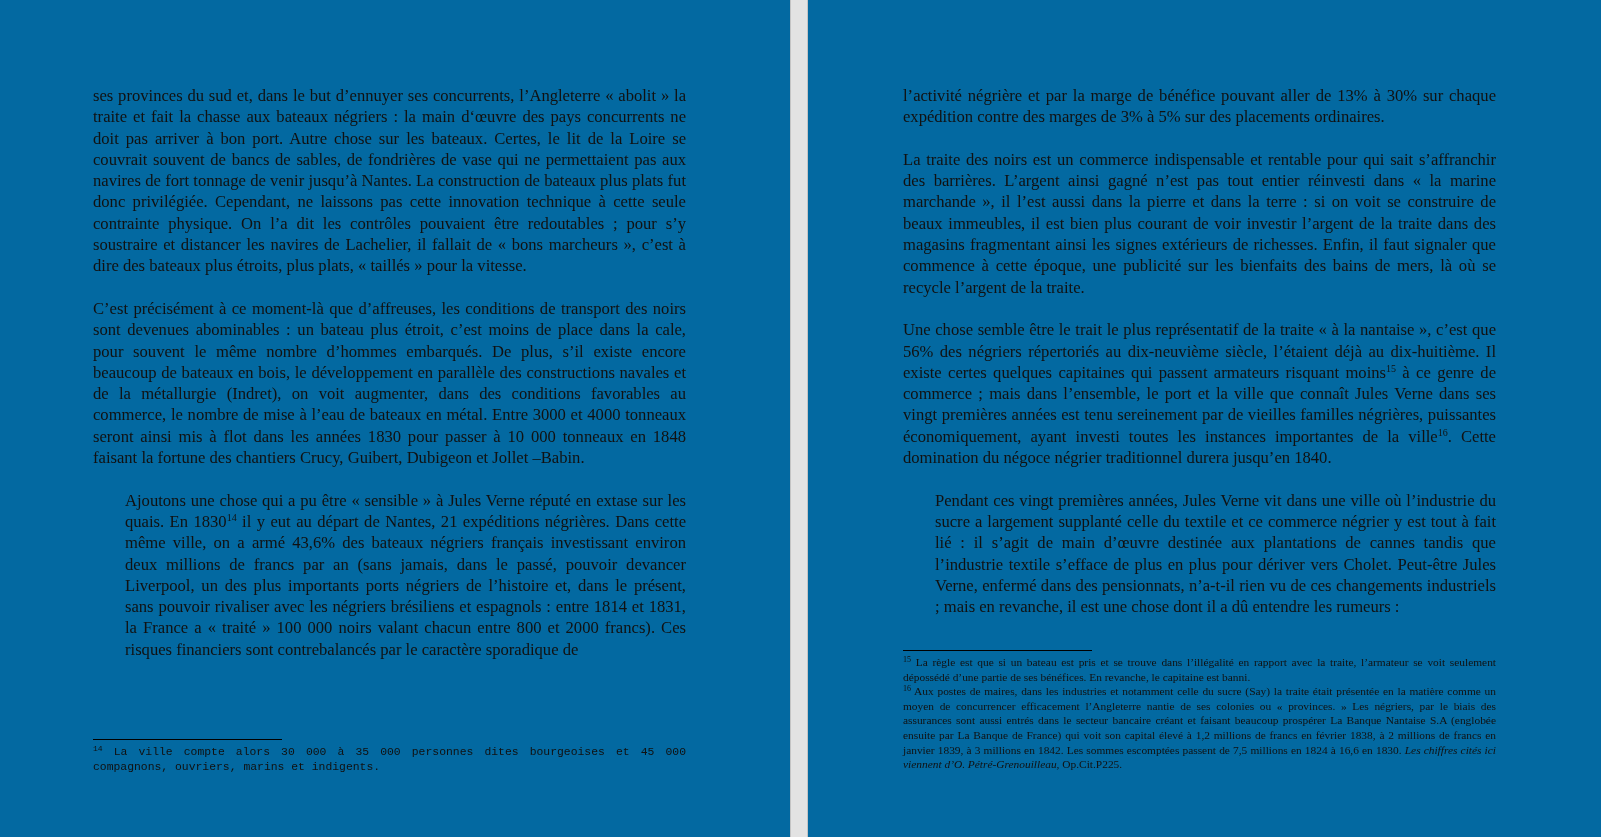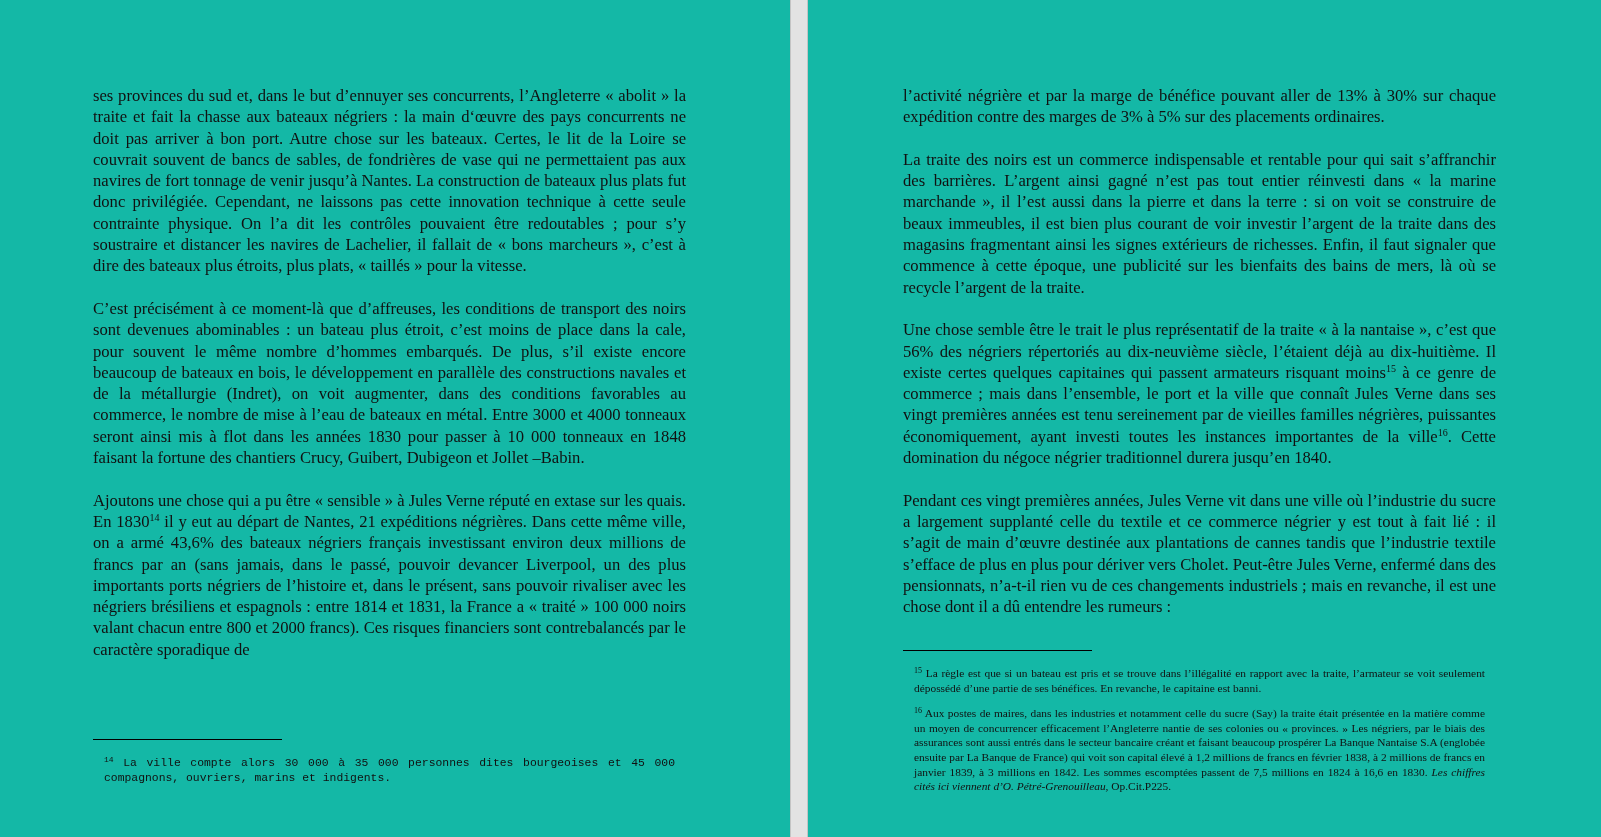--- a/index.html
+++ b/index.html
@@ -3,49 +3,49 @@
 <meta charset="utf-8">
 <style>
   html, body { margin: 0; padding: 0; }
   body {
     width: 1601px; height: 837px; overflow: hidden; background: #ffffff;
     position: relative;
     font-family: "Liberation Serif", "DejaVu Serif", serif;
     color: #111;
   }
   .page {
-    position: absolute; top: 0; height: 837px; background: #14b8a6; overflow: hidden;
+    position: absolute; top: 0; height: 837px; background: #0369a1; overflow: hidden;
   }
   #page-left { left: 0; width: 790px; }
   #page-right { left: 808px; width: 792px; border-right: 1px solid #c8c8c8; padding-left: 25px; }
   .gap {
     position: absolute; left: 790px; top: 0; width: 18px; height: 837px;
     background: #e3e3e3; border-left: 1px solid #c4c4c4; border-right: 1px solid #c4c4c4;
     box-sizing: border-box;
   }
   .body-text {
     position: absolute; width: 593px;
     font-size: 16.6px; line-height: 21.3px; text-align: justify;
   }
   #page-left .body-text { left: 93px; top: 85px; }
   #page-right .body-text { left: 95px; top: 85px; }
   .body-text p { margin: 0 0 21.3px 0; }
-  .body-text p.last { margin-bottom: 0; }
+  .body-text p.last { margin-bottom: 0; margin-left: 32px; }
   sup { font-size: 10px; line-height: 0; vertical-align: 6px; }
   .fn-rule {
     position: absolute; height: 1px; background: #000; width: 189px;
   }
   #page-left .fn-rule { left: 93px; top: 739px; }
   #page-right .fn-rule { left: 95px; top: 650px; }
   .footnotes {
     position: absolute; width: 593px; font-size: 11.4px; line-height: 14.6px; text-align: justify;
   }
   #page-left .footnotes { left: 93px; top: 745px; font-family: Liberation Mono, monospace; }
   #page-right .footnotes { left: 95px; top: 655px; }
-  .footnotes p { margin: 11px; }
+  .footnotes p { margin: 0; }
   .footnotes sup { font-size: 8px; vertical-align: 4px; }
   em { font-style: italic; }
 </style>
 </head>
 <body>
 
 <div class="page" id="page-left">
   <div class="body-text">
     <p>ses provinces du sud et, dans le but d’ennuyer ses concurrents, l’Angleterre « abolit » la traite et fait la chasse aux bateaux négriers : la main d‘œuvre des pays concurrents ne doit pas arriver à bon port. Autre chose sur les bateaux. Certes, le lit de la Loire se couvrait souvent de bancs de sables, de fondrières de vase qui ne permettaient pas aux navires de fort tonnage de venir jusqu’à Nantes. La construction de bateaux plus plats fut donc privilégiée. Cependant, ne laissons pas cette innovation technique à cette seule contrainte physique. On l’a dit les contrôles pouvaient être redoutables ; pour s’y soustraire et distancer les navires de Lachelier, il fallait de « bons marcheurs », c’est à dire des bateaux plus étroits, plus plats, « taillés » pour la vitesse.</p>
     <p>C’est précisément à ce moment-là que d’affreuses, les conditions de transport des noirs sont devenues abominables : un bateau plus étroit, c’est moins de place dans la cale, pour souvent le même nombre d’hommes embarqués. De plus, s’il existe encore beaucoup de bateaux en bois, le développement en parallèle des constructions navales et de la métallurgie (Indret), on voit augmenter, dans des conditions favorables au commerce, le nombre de mise à l’eau de bateaux en métal. Entre 3000 et 4000 tonneaux seront ainsi mis à flot dans les années 1830 pour passer à 10 000 tonneaux en 1848 faisant la fortune des chantiers Crucy, Guibert, Dubigeon et Jollet –Babin.</p>

